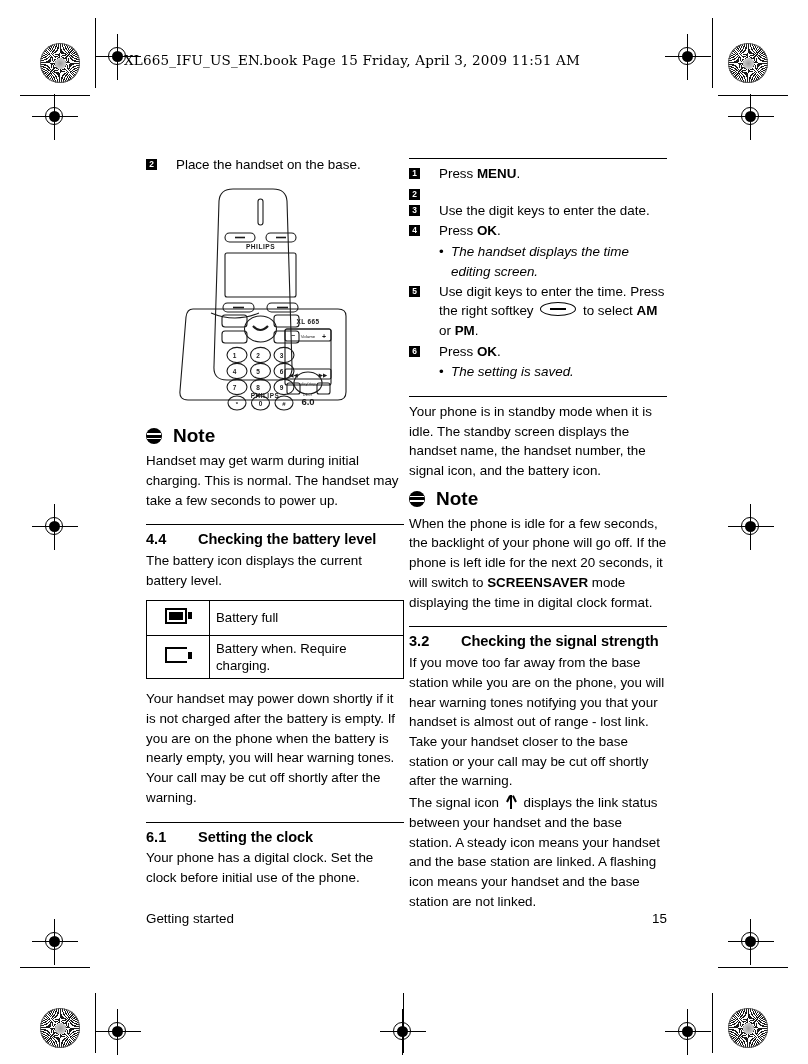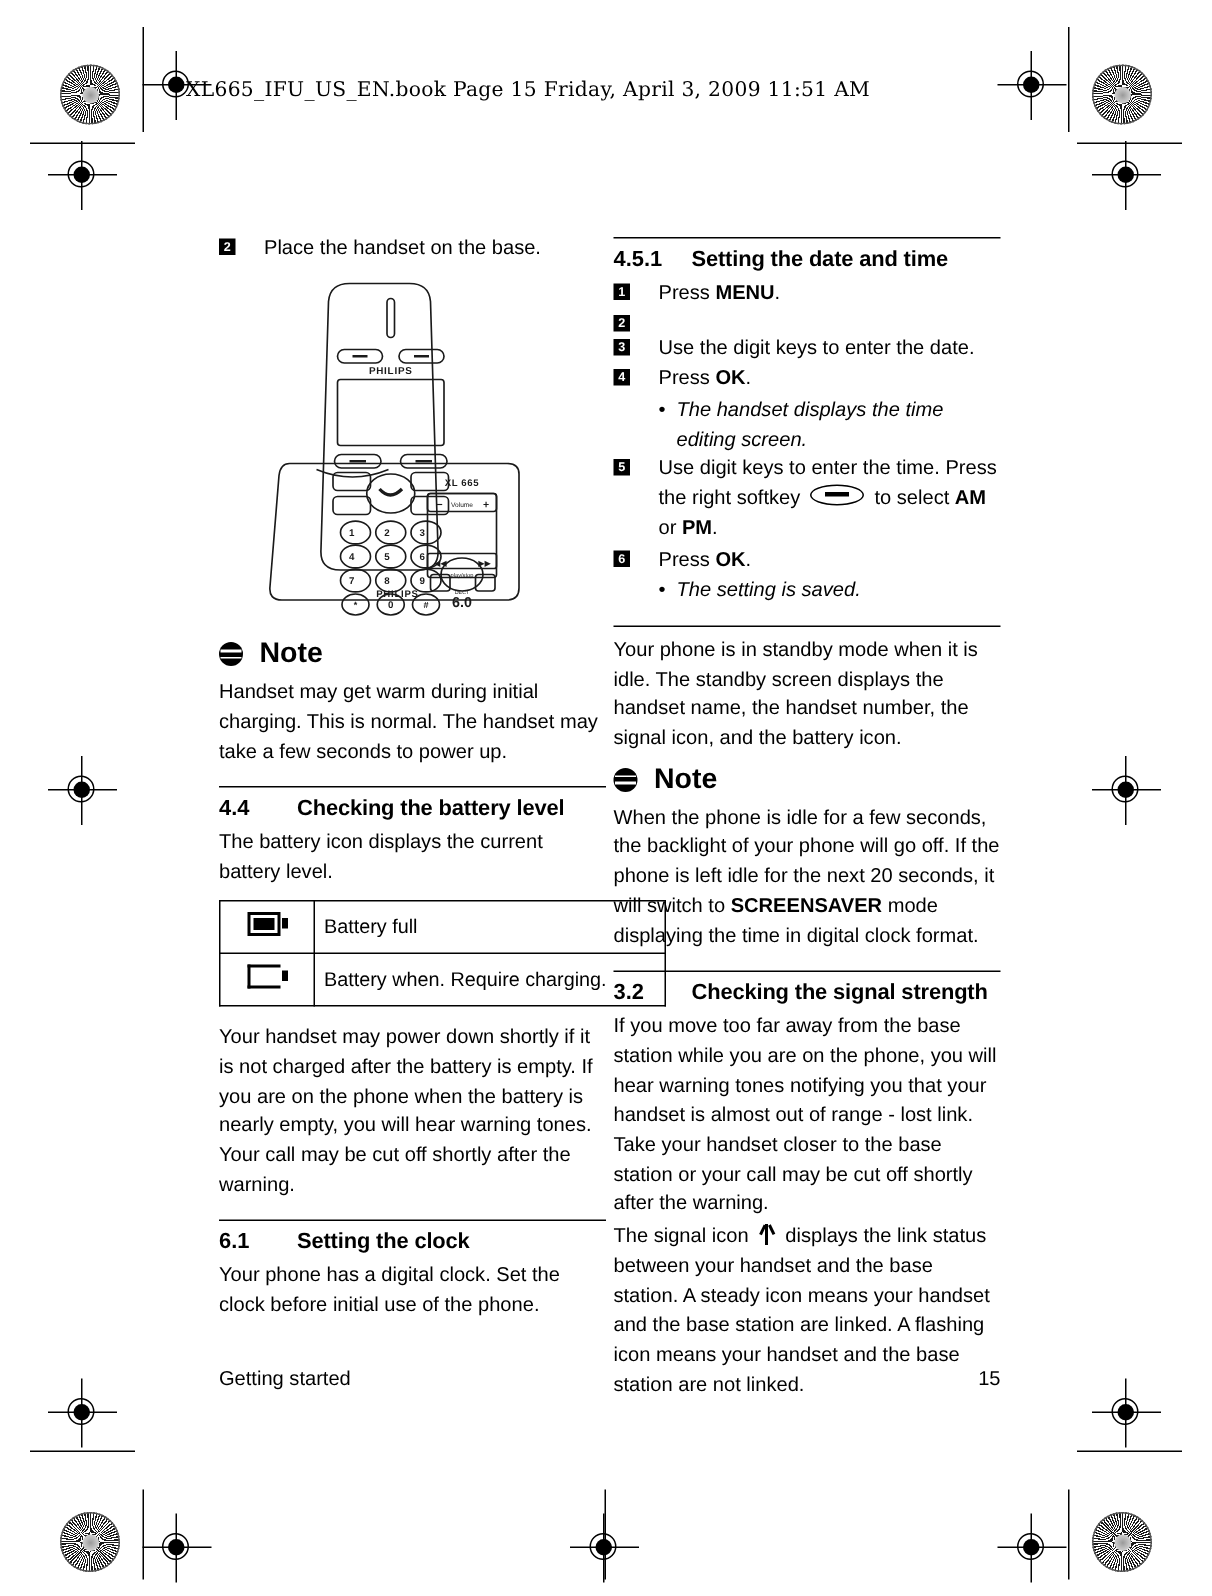--- a/index.html
+++ b/index.html
@@ -171,21 +171,21 @@
   .note-icon i:nth-child(1) { top: 5px; }
   .note-icon i:nth-child(2) { top: 9.4px; }
   .note-title {
     font-size: 19px;
     font-weight: bold;
   }
 
   
   table.bat {
     border-collapse: collapse;
-    width: 298px;
+    width: 258px;
     margin: 9px 0 10px 0;
   }
   table.bat td {
     border: 1.2px solid #000;
     padding: 4px 6px;
     font-size: 13.2px;
     line-height: 1.3;
     vertical-align: middle;
   }
   table.bat td.iconcell {
@@ -497,24 +497,20 @@
     <h2>
       <span class="num">6.1</span>
       <span class="txt">Setting the clock</span>
     </h2>
     <p class="para">Your phone has a digital clock. Set the clock before initial use of the phone.</p>
   </div>
 
   <div class="col col-right">
 
     <div class="rule rule-tight"></div>
-    <h2>
-      <span class="num">4.5.1</span>
-      <span class="txt">Setting the date and time</span>
-    </h2>
 
     <div id="steps-451">
         <div class="step">
           <div class="badge">1</div>
           <div class="body">Press <b>MENU</b>.</div>
         </div>
         <div class="step">
           <div class="badge">2</div>
         </div>
         <div class="step">

